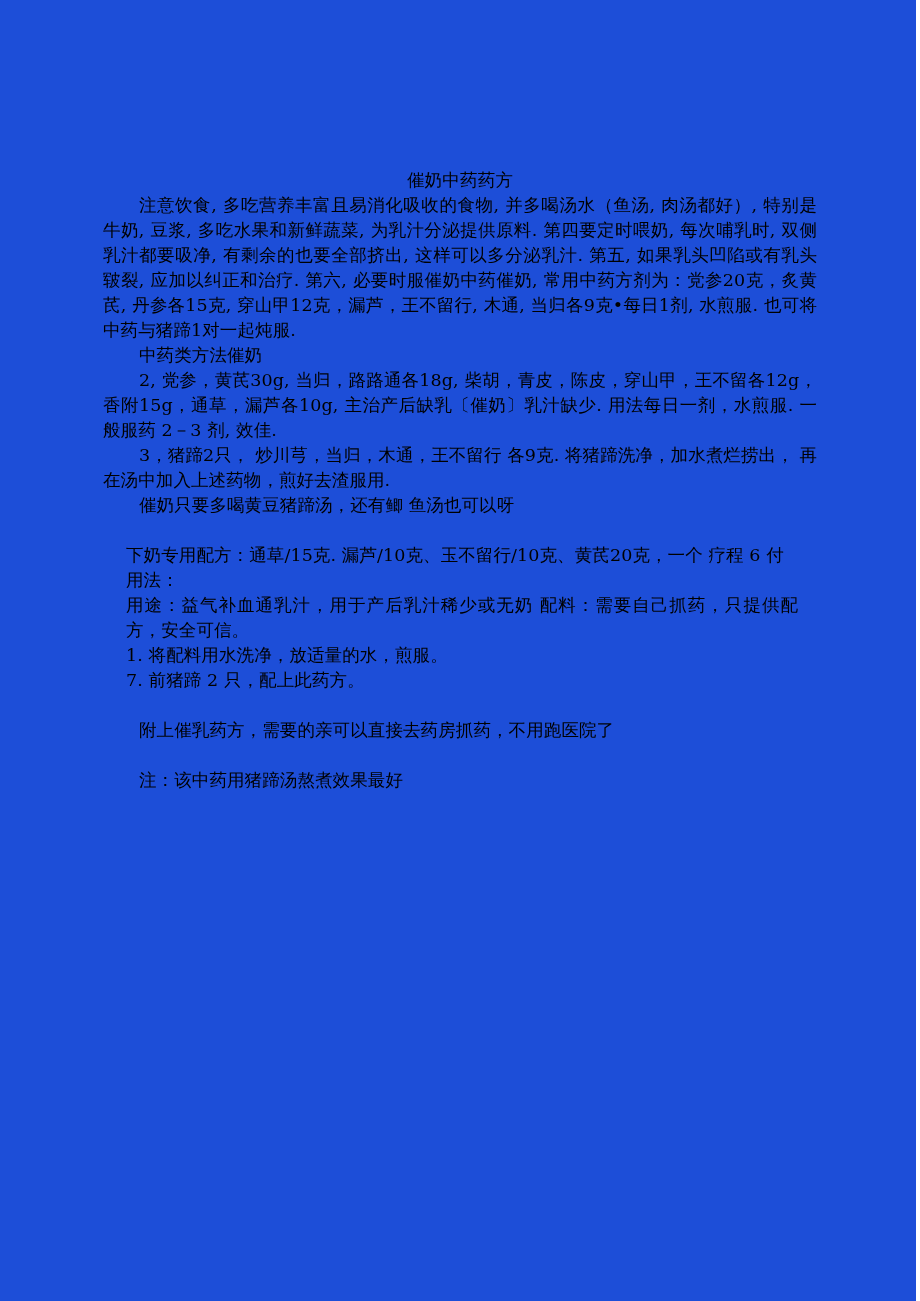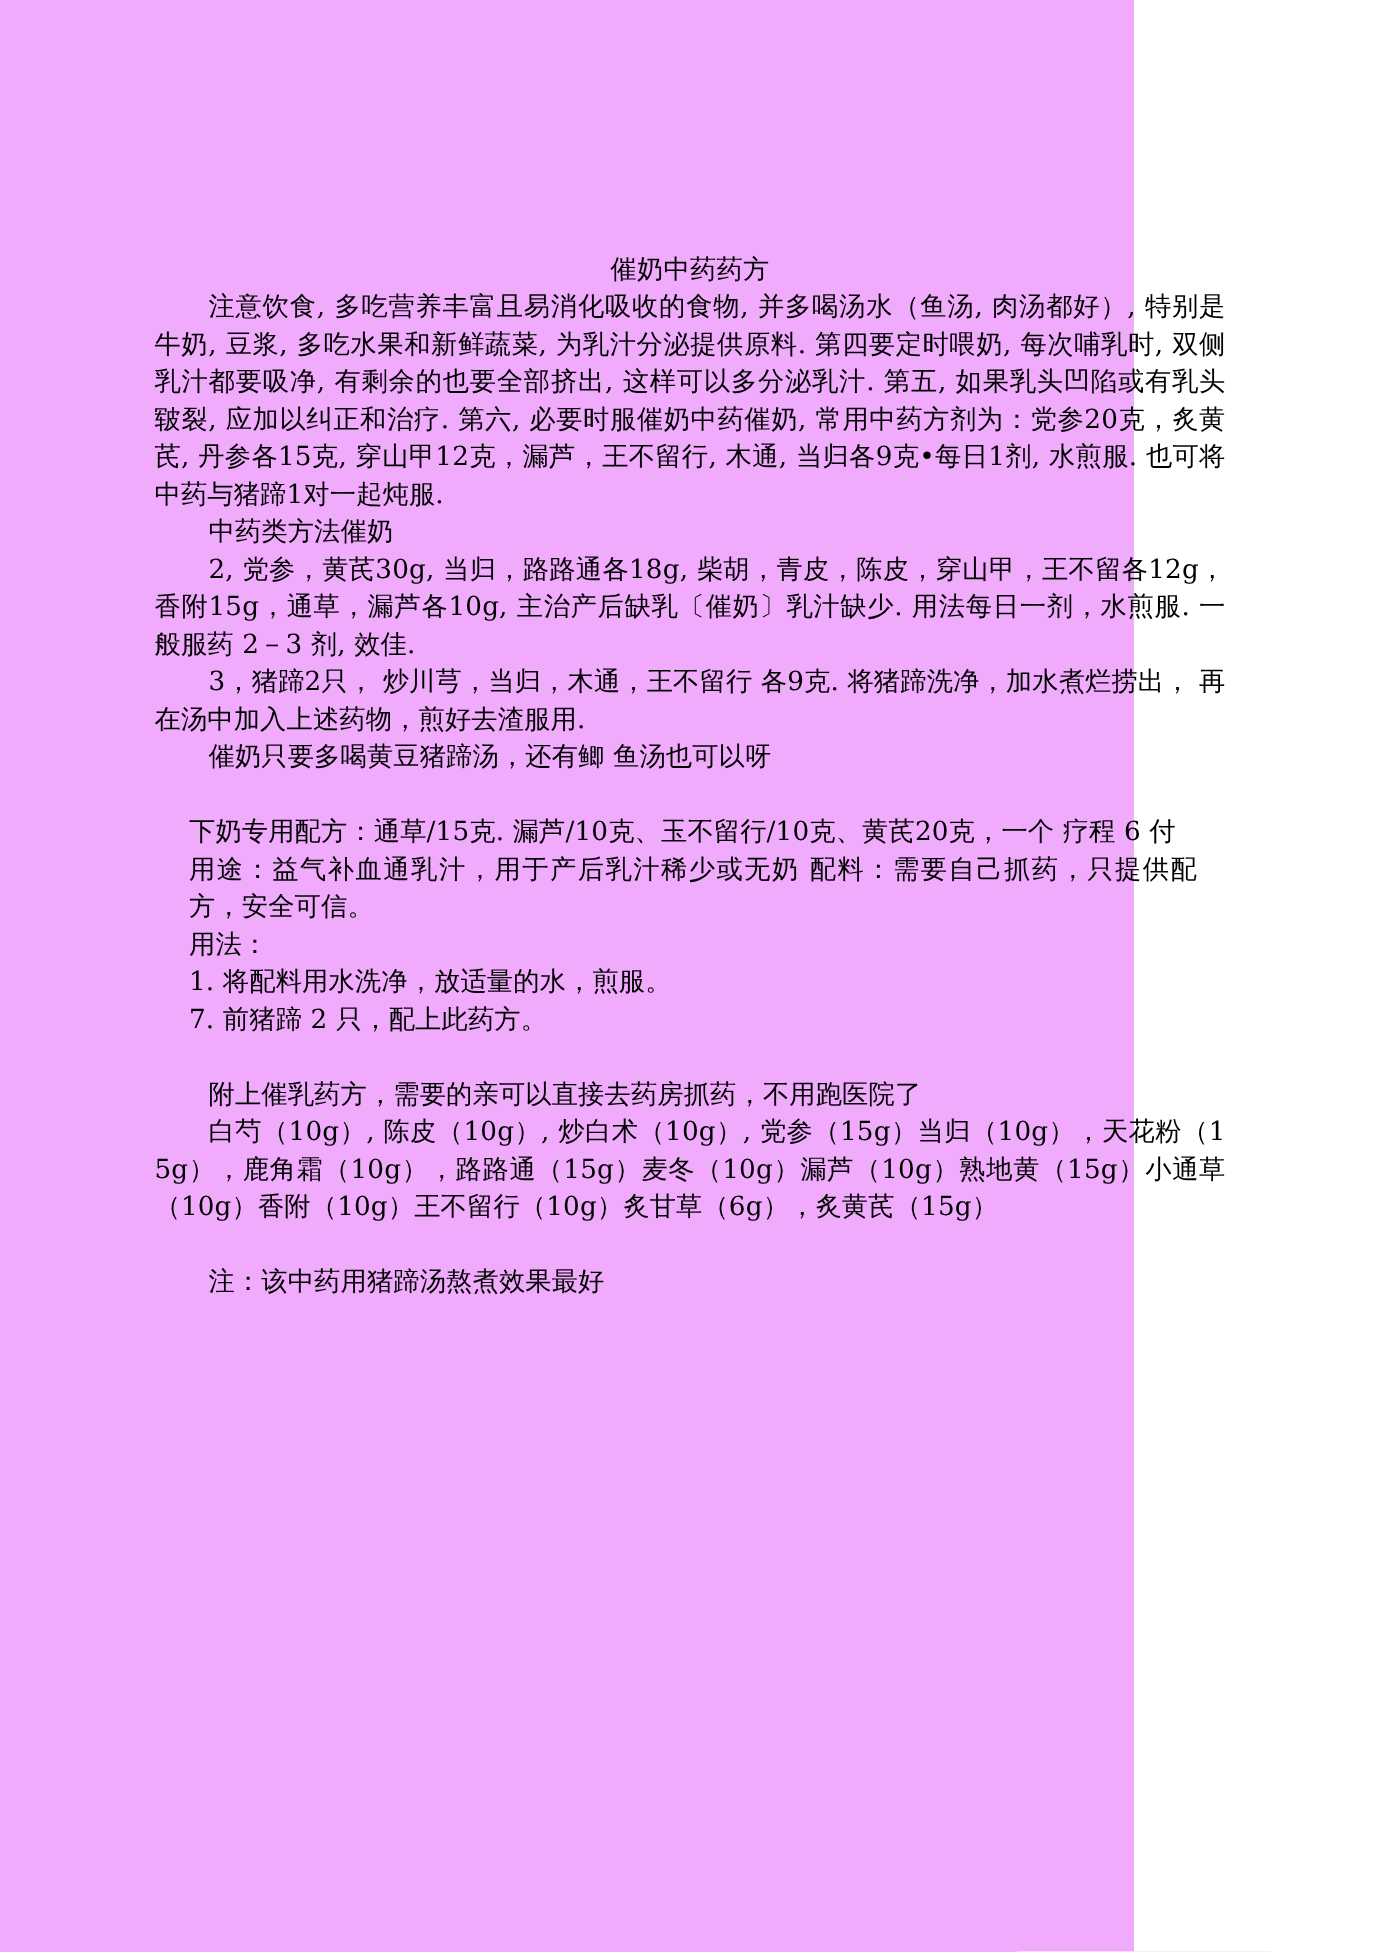--- a/index.html
+++ b/index.html
@@ -13,23 +13,23 @@
     height: 1301px;
     position: relative;
     font-family: "DejaVu Serif", "Liberation Serif", serif;
     color: #000000;
     overflow: hidden;
   }
   #page {
     position: absolute;
     left: 0;
     top: 0;
-    width: 756px;
+    width: 916px;
     height: 1301px;
-    background: #f0abfc;
+    background: #1d4ed8;
   }
   #doc {
     position: absolute;
     left: 103px;
     top: 168px;
     width: 714px;
   }
   .line-title {
     text-align: center;
     font-size: 17.5px;
@@ -86,34 +86,33 @@
     <p class="para indent2">3，猪蹄2只， 炒川芎，当归，木通，王不留行 各9克. 将猪蹄洗净，加水煮烂捞出， 再在汤中加入上述药物，煎好去渣服用.</p>
 
     <p class="para indent2">催奶只要多喝黄豆猪蹄汤，还有鲫 鱼汤也可以呀</p>
 
     <div class="gap"></div>
 
     <p class="para indent2"></p>
 
     <p class="para blockindent">下奶专用配方：通草/15克. 漏芦/10克、玉不留行/10克、黄芪20克，一个 疗程 6 付</p>
 
+    <p class="para blockindent">用法：</p>
+
     <p class="para blockindent">用途：益气补血通乳汁，用于产后乳汁稀少或无奶 配料：需要自己抓药，只提供配方，安全可信。</p>
-
-    <p class="para blockindent">用法：</p>
 
     <p class="para blockindent">1. 将配料用水洗净，放适量的水，煎服。</p>
 
     <p class="para blockindent">7. 前猪蹄 2 只，配上此药方。</p>
 
     <div class="gap"></div>
 
     <p class="para indent2"></p>
 
     <p class="para indent2">附上催乳药方，需要的亲可以直接去药房抓药，不用跑医院了</p>
 
-    <p class="para indent2">白芍（10g）, 陈皮（10g）, 炒白术（10g）, 党参（15g）当归（10g），天花粉（15g），鹿角霜（10g），路路通（15g）麦冬（10g）漏芦（10g）熟地黄（15g）小通草 （10g）香附（10g）王不留行（10g）炙甘草（6g），炙黄芪（15g）</p>
 
     <div class="gap"></div>
 
     <p class="para indent2">注：该中药用猪蹄汤熬煮效果最好</p>
 
   </div>
 </div>
 
 </body></html>

